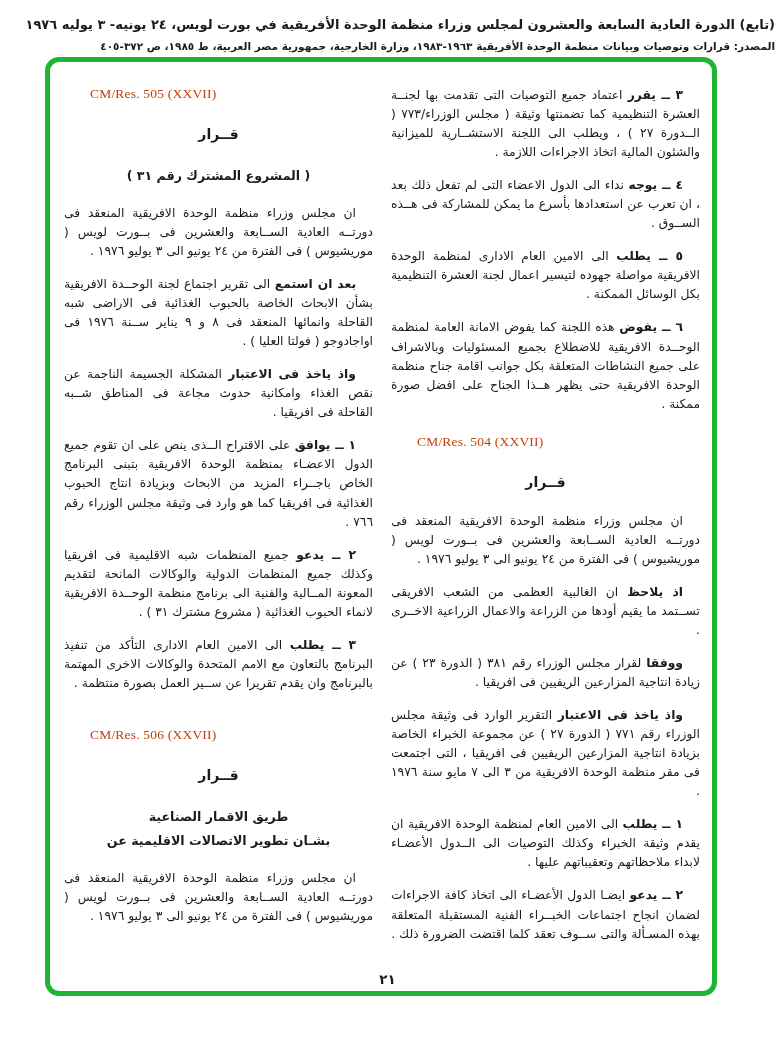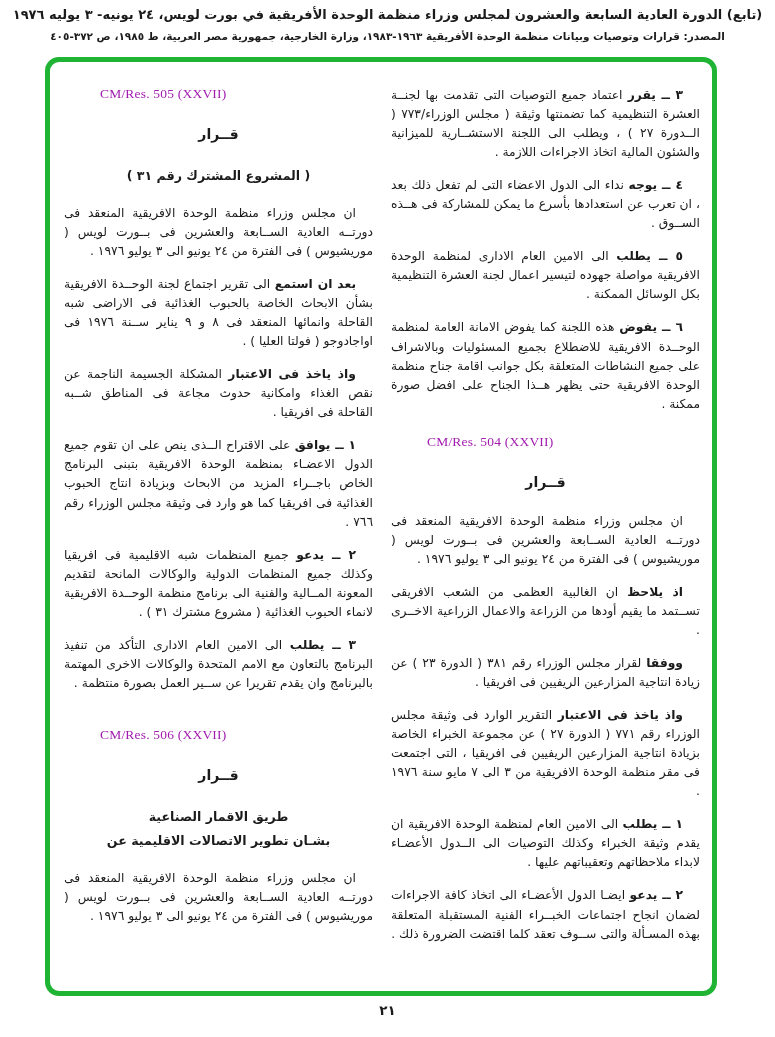--- a/index.html
+++ b/index.html
@@ -1,52 +1,52 @@
 <!DOCTYPE html>
 <html><head>
 <meta charset="utf-8">
 <style>
   html,body{margin:0;padding:0;}
   body{
     width:775px;height:1037px;position:relative;background:#ffffff;
     font-family:"DejaVu Sans",sans-serif;color:#1b1b1b;overflow:hidden;
   }
   
-  .page-header{direction:rtl;text-align:center;padding-top:7px;}
+  .page-header{direction:rtl;padding-top:17px;}
   .hdr-line1{font-size:13px;font-weight:bold;letter-spacing:0;}
   .hdr-line2{font-size:10.5px;font-weight:bold;margin-top:8px;}
   
   .frame{
     position:absolute;left:45px;top:57px;width:662px;height:929px;
     border:5px solid #1fb434;border-radius:14px;background:#fff;overflow:hidden;
   }
   .columns{direction:rtl;display:flex;gap:18px;padding:24px 12px 0 14px;}
   .col{flex:1;min-width:0;}
   
   .para{
     font-size:12.3px;line-height:1.55;text-align:justify;
     margin:0 0 14px 0;text-indent:17px;
   }
   .para .lead{font-weight:bold;}
   .res-label{
     direction:ltr;text-align:left;font-family:"Liberation Serif","DejaVu Serif",serif;
-    font-size:13.5px;color:#a21caf;margin:0 0 0 36px;letter-spacing:.2px;
+    font-size:13.5px;color:#c2410c;margin:0 0 0 26px;letter-spacing:.2px;
   }
   .qarar{
     text-align:center;font-weight:bold;font-size:14px;margin:24px 0 22px 0;
   }
   .subject{
     text-align:center;font-weight:bold;font-size:12.6px;line-height:1.9;margin:0 0 16px 0;
   }
   .subject div{white-space:nowrap;}
   .mt-sect{margin-top:20px;}
   .mt-sect-lg{margin-top:34px;}
   
   .page-number{
-    position:absolute;left:0;right:0;top:1002px;text-align:center;
+    position:absolute;left:0;right:0;top:971px;text-align:center;
     font-weight:bold;font-size:13.5px;direction:rtl;
   }
 </style>
 </head>
 <body>
 
 <div class="page-header">
   <div class="hdr-line1">(تابع) الدورة العادية السابعة والعشرون لمجلس وزراء منظمة الوحدة الأفريقية في بورت لويس، ٢٤ يونيه- ٣ يوليه ١٩٧٦</div>
   <div class="hdr-line2">المصدر: قرارات وتوصيات وبيانات منظمة الوحدة الأفريقية ١٩٦٣-١٩٨٣، وزارة الخارجية، جمهورية مصر العربية، ط ١٩٨٥، ص ٣٧٢-٤٠٥</div>
 </div>

